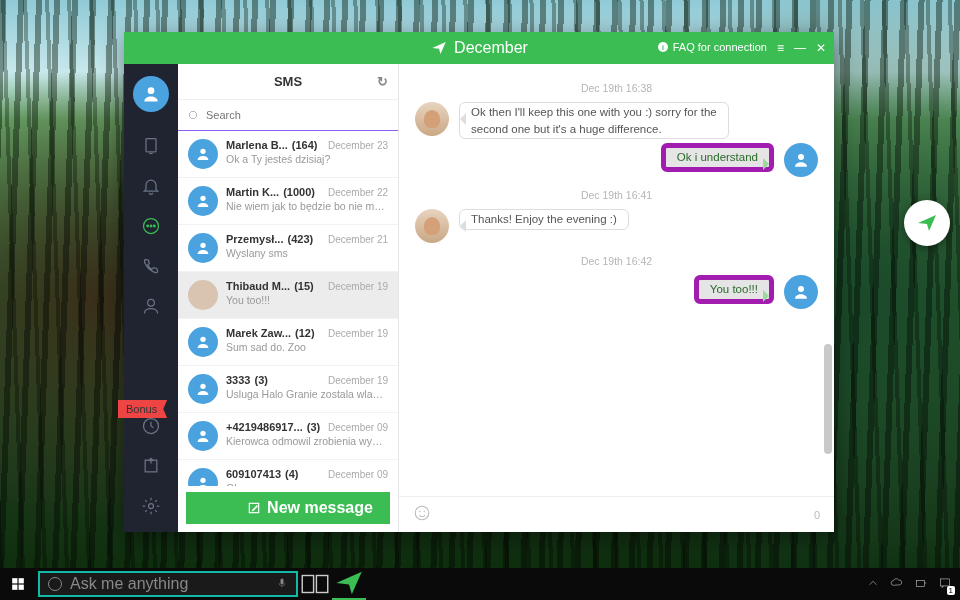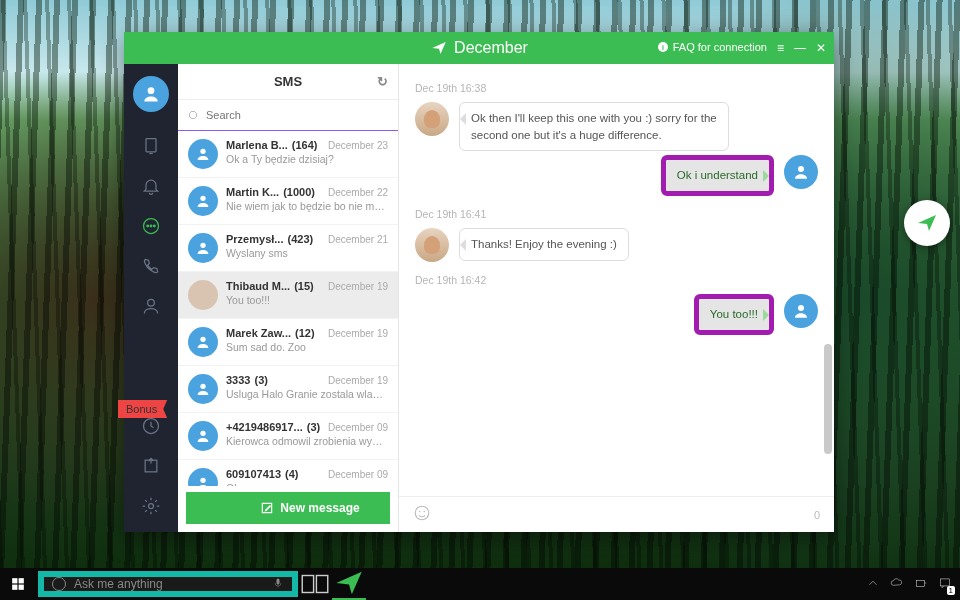--- a/index.html
+++ b/index.html
@@ -90,38 +90,38 @@
   .thread .tavatar.photo { background:#d8c4b0; }
   .thread .tavatar svg { width:16px; height:16px; fill:#fff; }
   .thread .tmeta { flex:1; min-width:0; }
   .thread .row1 { display:flex; align-items:baseline; gap:4px; font-size:11px; }
   .thread .tname { font-weight:600; color:#333; white-space:nowrap; overflow:hidden; text-overflow:ellipsis; max-width:78px; }
   .thread .tcount { color:#333; font-weight:600; }
   .thread .tdate { margin-left:auto; color:#aaa; font-size:10px; white-space:nowrap; }
   .thread .tpreview { font-size:10.5px; color:#999; white-space:nowrap; overflow:hidden; text-overflow:ellipsis; margin-top:2px; }
   .newmsg {
     margin:6px 8px 8px; height:32px; background:#3bbd53; color:#fff; border:none;
-    font-size:12px; font-weight:600; cursor:pointer; display:flex; align-items:center; justify-content:center; gap:6px;padding-left:44px;
+    font-size:16px; font-weight:600; cursor:pointer; display:flex; align-items:center; justify-content:center; gap:6px;padding-left:44px;
   }
   
   .chat { flex:1; display:flex; flex-direction:column; min-height:0; position:relative; }
   .chatscroll { flex:1; overflow-y:auto; padding:6px 16px 4px; }
-  .timestamp { color:#b5b5b5; font-size:10.5px; margin:12px 0 8px; }
+  .timestamp { text-align:center; color:#b5b5b5; font-size:10.5px; margin:12px 0 8px; }
   .msgrow { display:flex; align-items:flex-start; gap:10px; margin:4px 0; }
   .msgrow.out { flex-direction:row-reverse; }
   .mavatar {
     width:34px; height:34px; border-radius:50%; flex-shrink:0;
     display:flex; align-items:center; justify-content:center;
   }
   .mavatar.photo { background:linear-gradient(#e8d4c0,#c9a885); }
   .mavatar.photo::after { content:""; width:16px; height:18px; border-radius:50% 50% 40% 40%; background:#d4a078; }
   .mavatar.self { background:#4aa3df; }
   .mavatar.self svg { width:18px; height:18px; fill:#fff; }
   .bubble {
-    max-width:270px; padding:7px 11px; border-radius:6px; font-size:11.5px; line-height:1.45;
+    max-width:270px; padding:1px 11px; border-radius:6px; font-size:11.5px; line-height:1.45;
     position:relative;
   }
   .bubble.in { background:#fff; border:1px solid #ddd; color:#555; }
   .bubble.in::before {
     content:""; position:absolute; left:-6px; top:10px; width:0; height:0;
     border:6px solid transparent; border-right-color:#ddd;
   }
   .bubble.out { background:#e5e5e5; border:5px solid #a21caf; color:#2a6b2a; }
   .bubble.out::before {
     content:""; position:absolute; right:-6px; top:10px; width:0; height:0;
@@ -137,22 +137,22 @@
     background:#c9c9c9; border-radius:4px;
   }
   
   .taskbar {
     position:absolute; left:0; right:0; bottom:0; height:32px; background:#0a0a0a;
     display:flex; align-items:center; color:#ccc;
   }
   .start { width:36px; height:32px; display:flex; align-items:center; justify-content:center; cursor:pointer; }
   .start svg { width:14px; height:14px; }
   .cortana {
-    width:260px; height:26px; margin-left:2px; background:#1a1a1a; border:6px solid #14b8a6;
-    display:flex; align-items:center; padding:0 8px; gap:8px; font-size:12px; color:#888;
+    width:260px; height:26px; margin-left:2px; background:#1a1a1a; border:2px solid #14b8a6;
+    display:flex; align-items:center; padding:0 8px; gap:8px; font-size:16px; color:#888;
   }
   .cortana .ring { width:14px; height:14px; border:1.5px solid #888; border-radius:50%; }
   .cortana .mic { margin-left:auto; }
   .tbtn { width:34px; height:32px; display:flex; align-items:center; justify-content:center; cursor:pointer; color:#ccc; }
   .tbtn.active { border-bottom:2px solid #3bbd53; }
   .tray { margin-left:auto; display:flex; align-items:center; gap:10px; padding-right:8px; font-size:11px; }
   .tray svg { width:14px; height:14px; stroke:#ccc; fill:none; }
 </style>
 </head>
 <body>
@@ -266,21 +266,21 @@
                 <circle cx="12" cy="8" r="4"></circle>
                 <path d="M4 21c0-4 4-6 8-6s8 2 8 6" fill="#fff"></path>
               </svg>
             </div>
             <div class="tmeta">
               <div class="row1">
                 <span class="tname">Marlena B...</span>
                 <span class="tcount">(164)</span>
                 <span class="tdate">December 23</span>
               </div>
-              <div class="tpreview">Ok a Ty będzie dzisiaj?</div>
+              <div class="tpreview">Ok a Ty jesteś dzisiaj?</div>
             </div>
           </div>
           <div class="thread">
             <div class="tavatar ">
               <svg viewBox="0 0 24 24">
                 <circle cx="12" cy="8" r="4"></circle>
                 <path d="M4 21c0-4 4-6 8-6s8 2 8 6" fill="#fff"></path>
               </svg>
             </div>
             <div class="tmeta">

